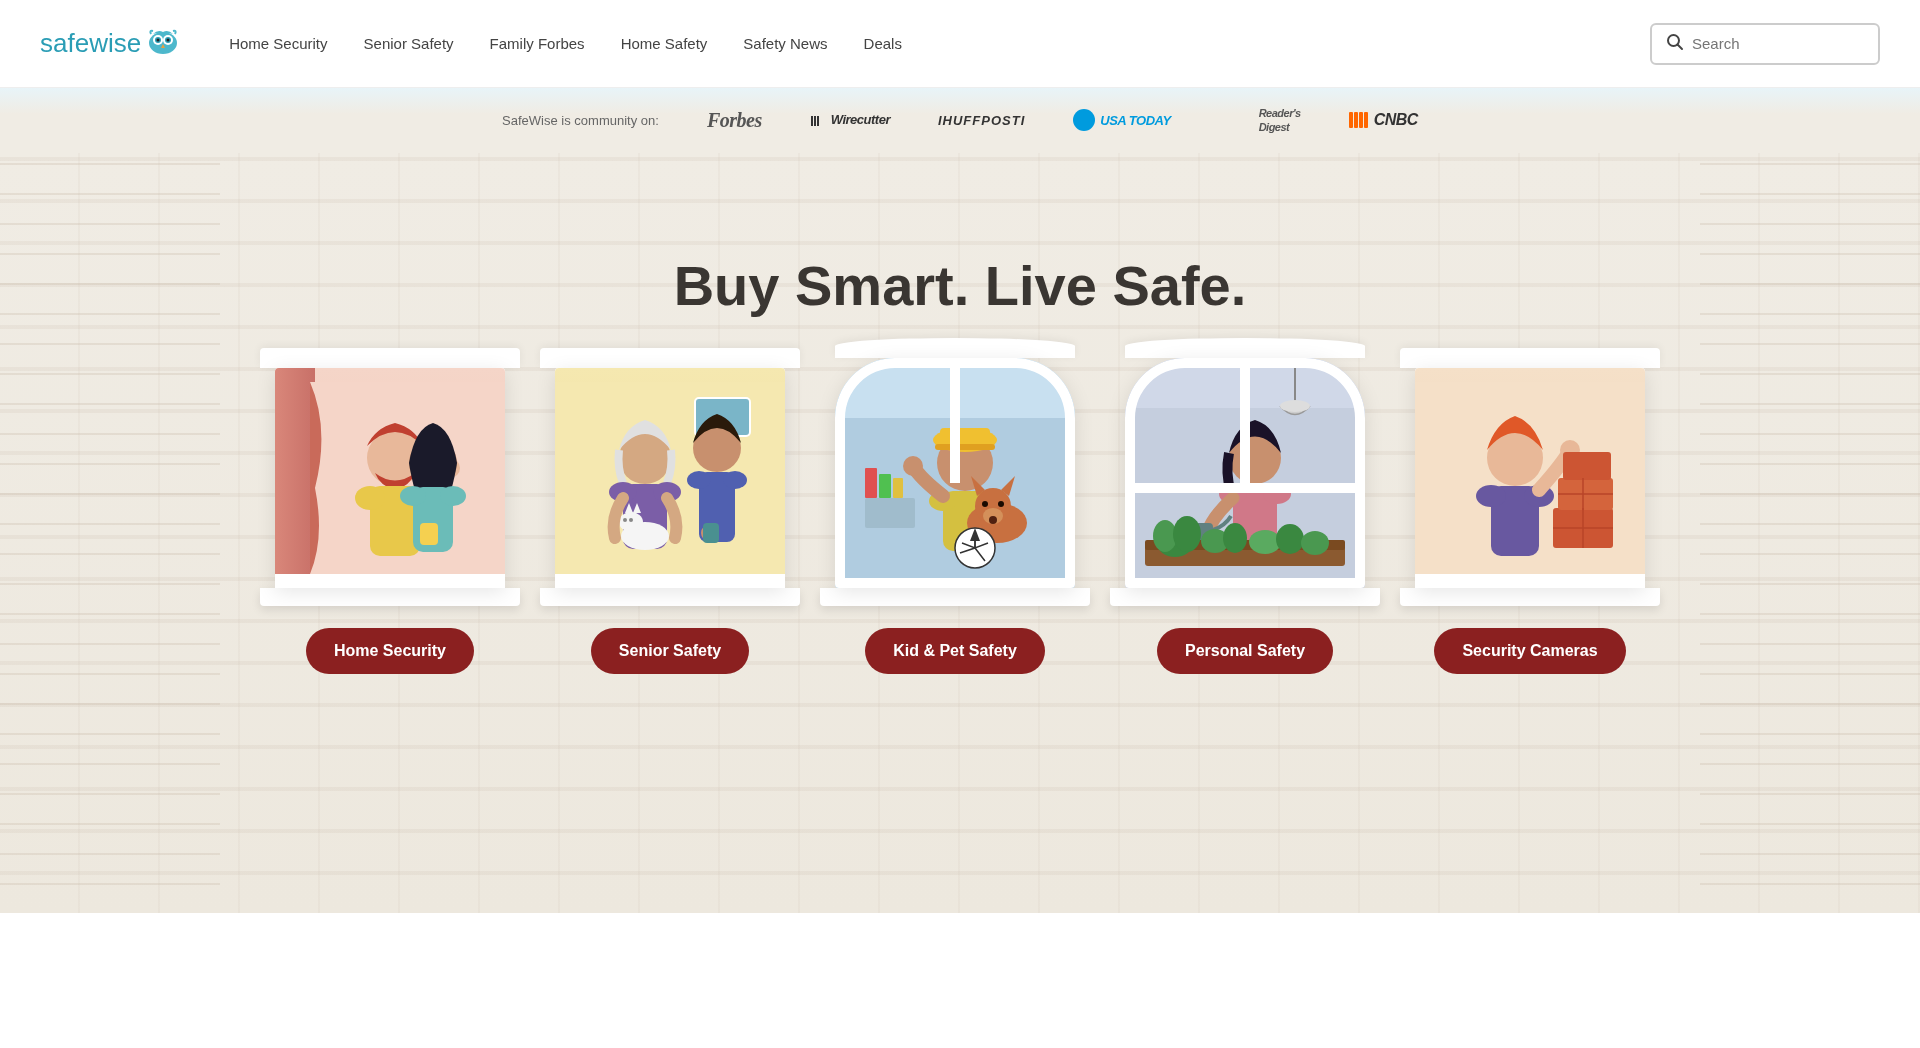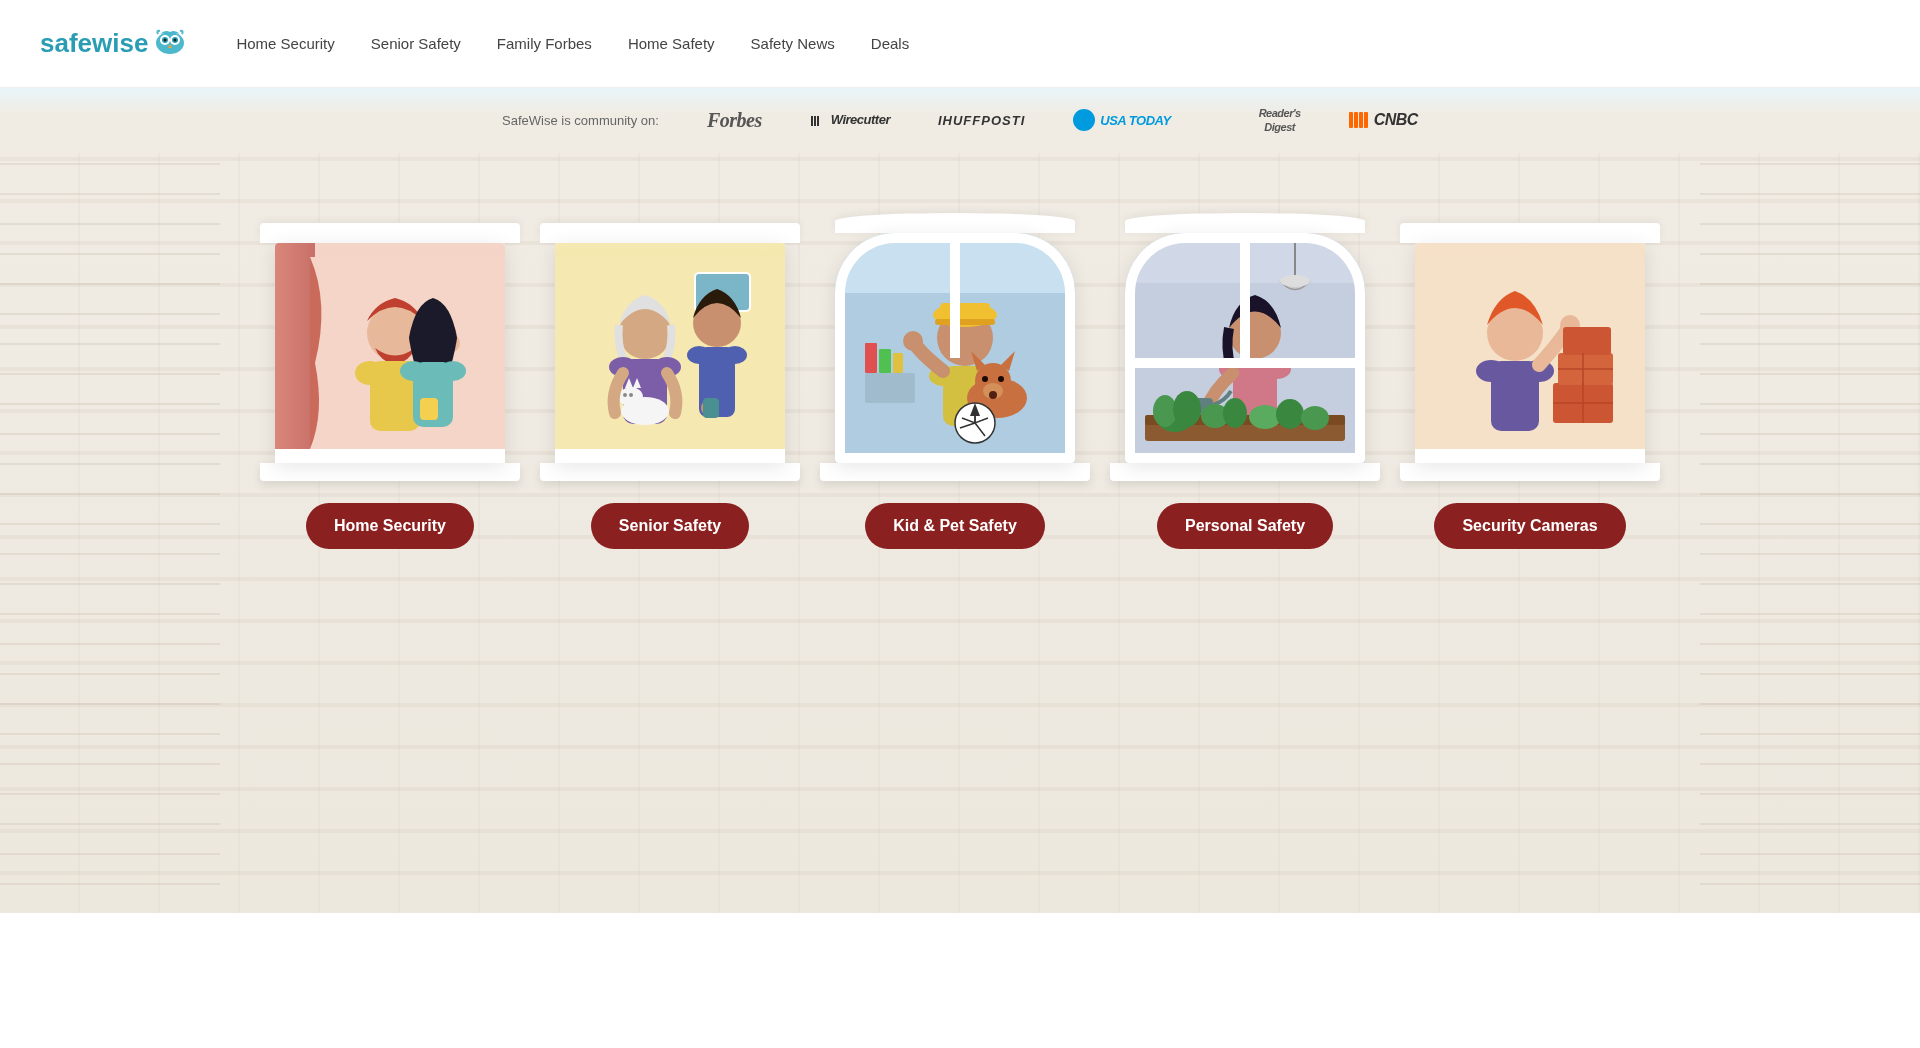--- a/index.html
+++ b/index.html
@@ -18,21 +18,21 @@
     }
     .logo {
       display: flex;
       align-items: center;
       gap: 0;
       margin-right: 48px;
       text-decoration: none;
     }
     .logo-text {
       font-size: 26px;
-      font-weight: 700;
+      font-weight: 400;
       color: #2a9db5;
     }
     .logo-owl {
       font-size: 24px;
       margin-left: 4px;
     }
     .nav-links {
       display: flex;
       gap: 36px;
       list-style: none;
@@ -87,21 +87,21 @@
       font-weight: 700;
       color: #555;
       letter-spacing: -0.5px;
       font-style: italic;
     }
     .featured-logo.forbes { font-size: 20px; font-style: italic; font-weight: 900; font-family: Liberation Serif, serif; }
     .featured-logo.wirecutter { font-size: 13px; font-style: italic; color: #333; }
     .featured-logo.huffpost { font-size: 13px; font-weight: 900; letter-spacing: 1px; color: #333; }
     .featured-logo.usatoday { display: flex; align-items: center; gap: 5px; font-size: 13px; font-weight: 700; color: #009bde; }
     .usatoday-circle { width: 22px; height: 22px; background: #009bde; border-radius: 50%; display: inline-block; }
-    .featured-logo.readersdigest { font-size: 12px; color: #555; text-align: center; line-height: 1.2; margin-left: 40px; }
+    .featured-logo.readersdigest { font-size: 12px; color: #555; text-align: left; line-height: 1.2; margin-left: 40px; }
     .featured-logo.cnbc { font-size: 16px; font-weight: 700; color: #333; display: flex; align-items: center; gap: 3px; }
 
     
     .hero {
       background: linear-gradient(180deg, #f0ece4 0%, #ede8de 100%);
       padding: 60px 40px 0 40px;
       min-height: 760px;
       position: relative;
       display: flex;
       flex-direction: column;
@@ -305,20 +305,29 @@
     </span>
   </a>
   <ul class="nav-links">
     <li><a href="#">Home Security</a></li>
     <li><a href="#">Senior Safety</a></li>
     <li><a href="#">Family Forbes</a></li>
     <li><a href="#">Home Safety</a></li>
     <li><a href="#">Safety News</a></li>
     <li><a href="#">Deals</a></li>
   </ul>
+  <div class="search-box">
+    <span class="search-icon-svg">
+      <svg width="18" height="18" viewBox="0 0 18 18" fill="none">
+        <circle cx="7.5" cy="7.5" r="5.5" stroke="#444" stroke-width="2"></circle>
+        <line x1="11.5" y1="11.5" x2="16" y2="16" stroke="#444" stroke-width="2" stroke-linecap="round"></line>
+      </svg>
+    </span>
+    <input class="search-input" type="text" placeholder="Search" style="">
+  </div>
 </nav>
 
 <div class="featured-bar">
   <span class="featured-label">SafeWise is community on:</span>
   <div class="featured-logos">
     <span class="featured-logo forbes">Forbes</span>
     <span class="featured-logo wirecutter">
       <svg width="16" height="16" viewBox="0 0 16 16" style="vertical-align:middle;margin-right:2px">
         <rect x="1" y="3" width="2" height="10" fill="#333"></rect>
         <rect x="4" y="3" width="2" height="10" fill="#333"></rect>
@@ -341,20 +350,21 @@
       </svg>
       CNBC
     </span>
   </div>
 </div>
 
 <section class="hero">
   <div class="left-wall"></div>
   <div class="right-wall"></div>
 
+  <h1 class="hero-title">Buy Smart. Live Safe.</h1>
 
   <div class="windows-row">
 
     <div class="window-card">
       <div class="window-roof"></div>
       <div class="window-frame">
         <div class="win-topbar"></div>
         <div class="win-scene scene1">
 
           <div class="curtain left"></div>

